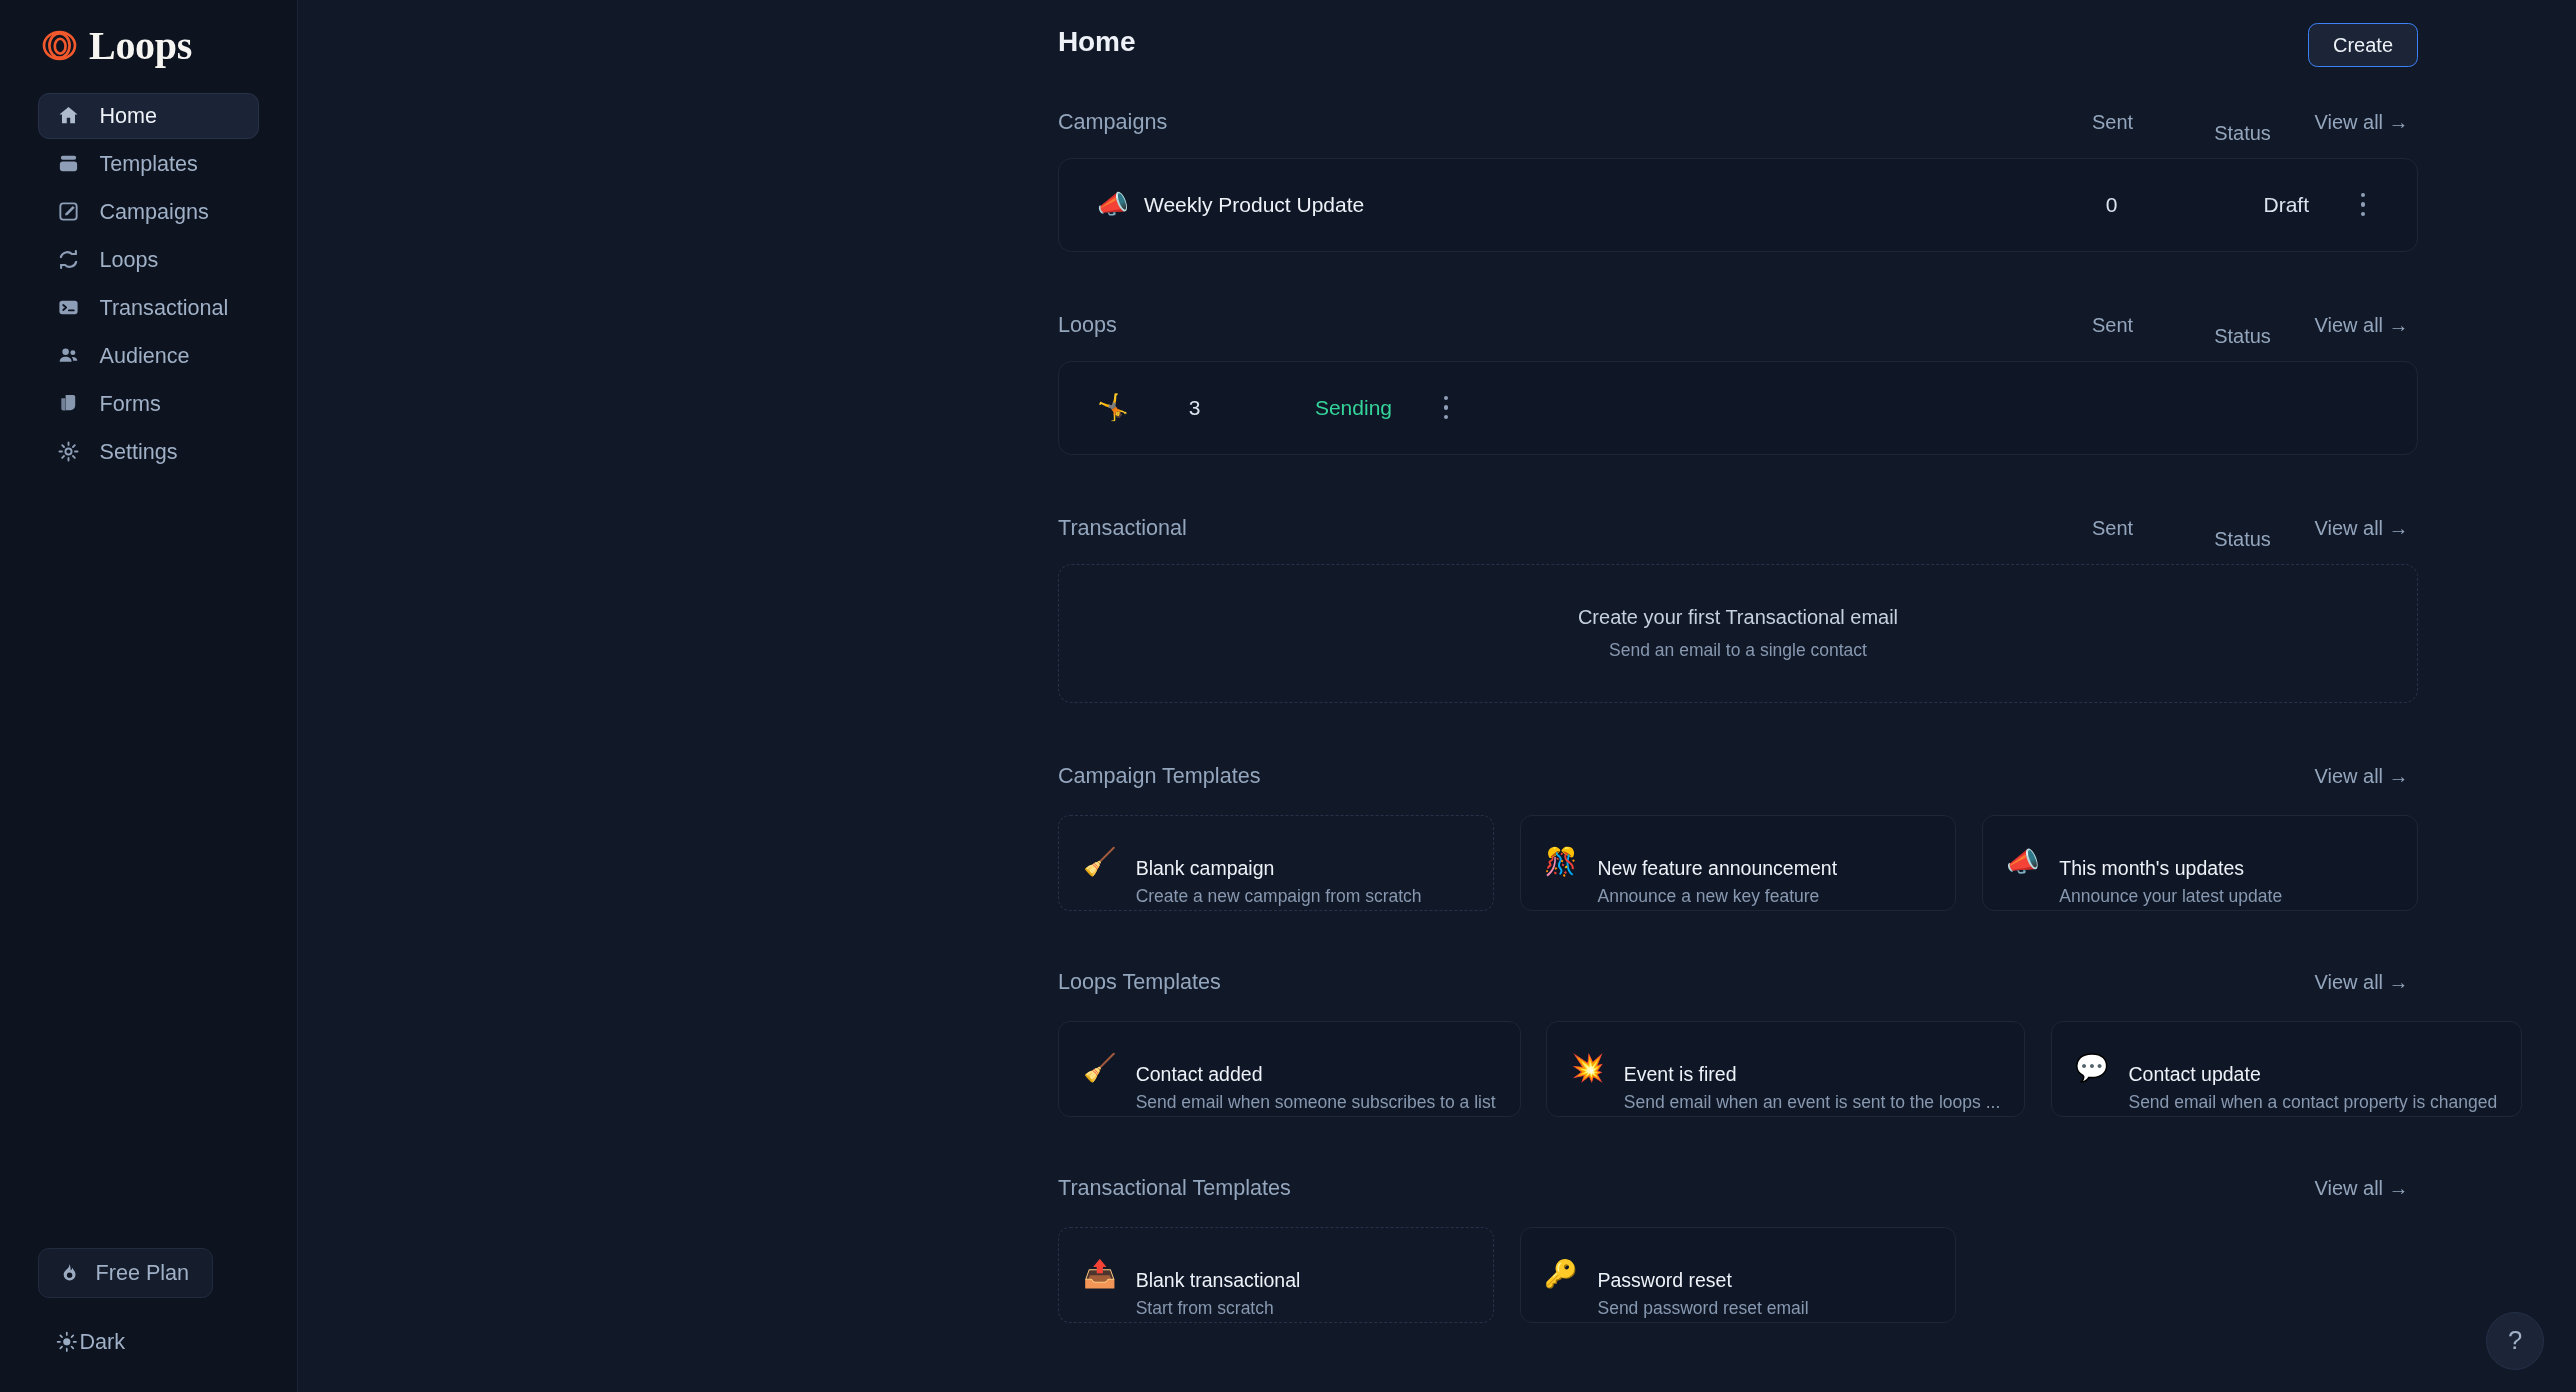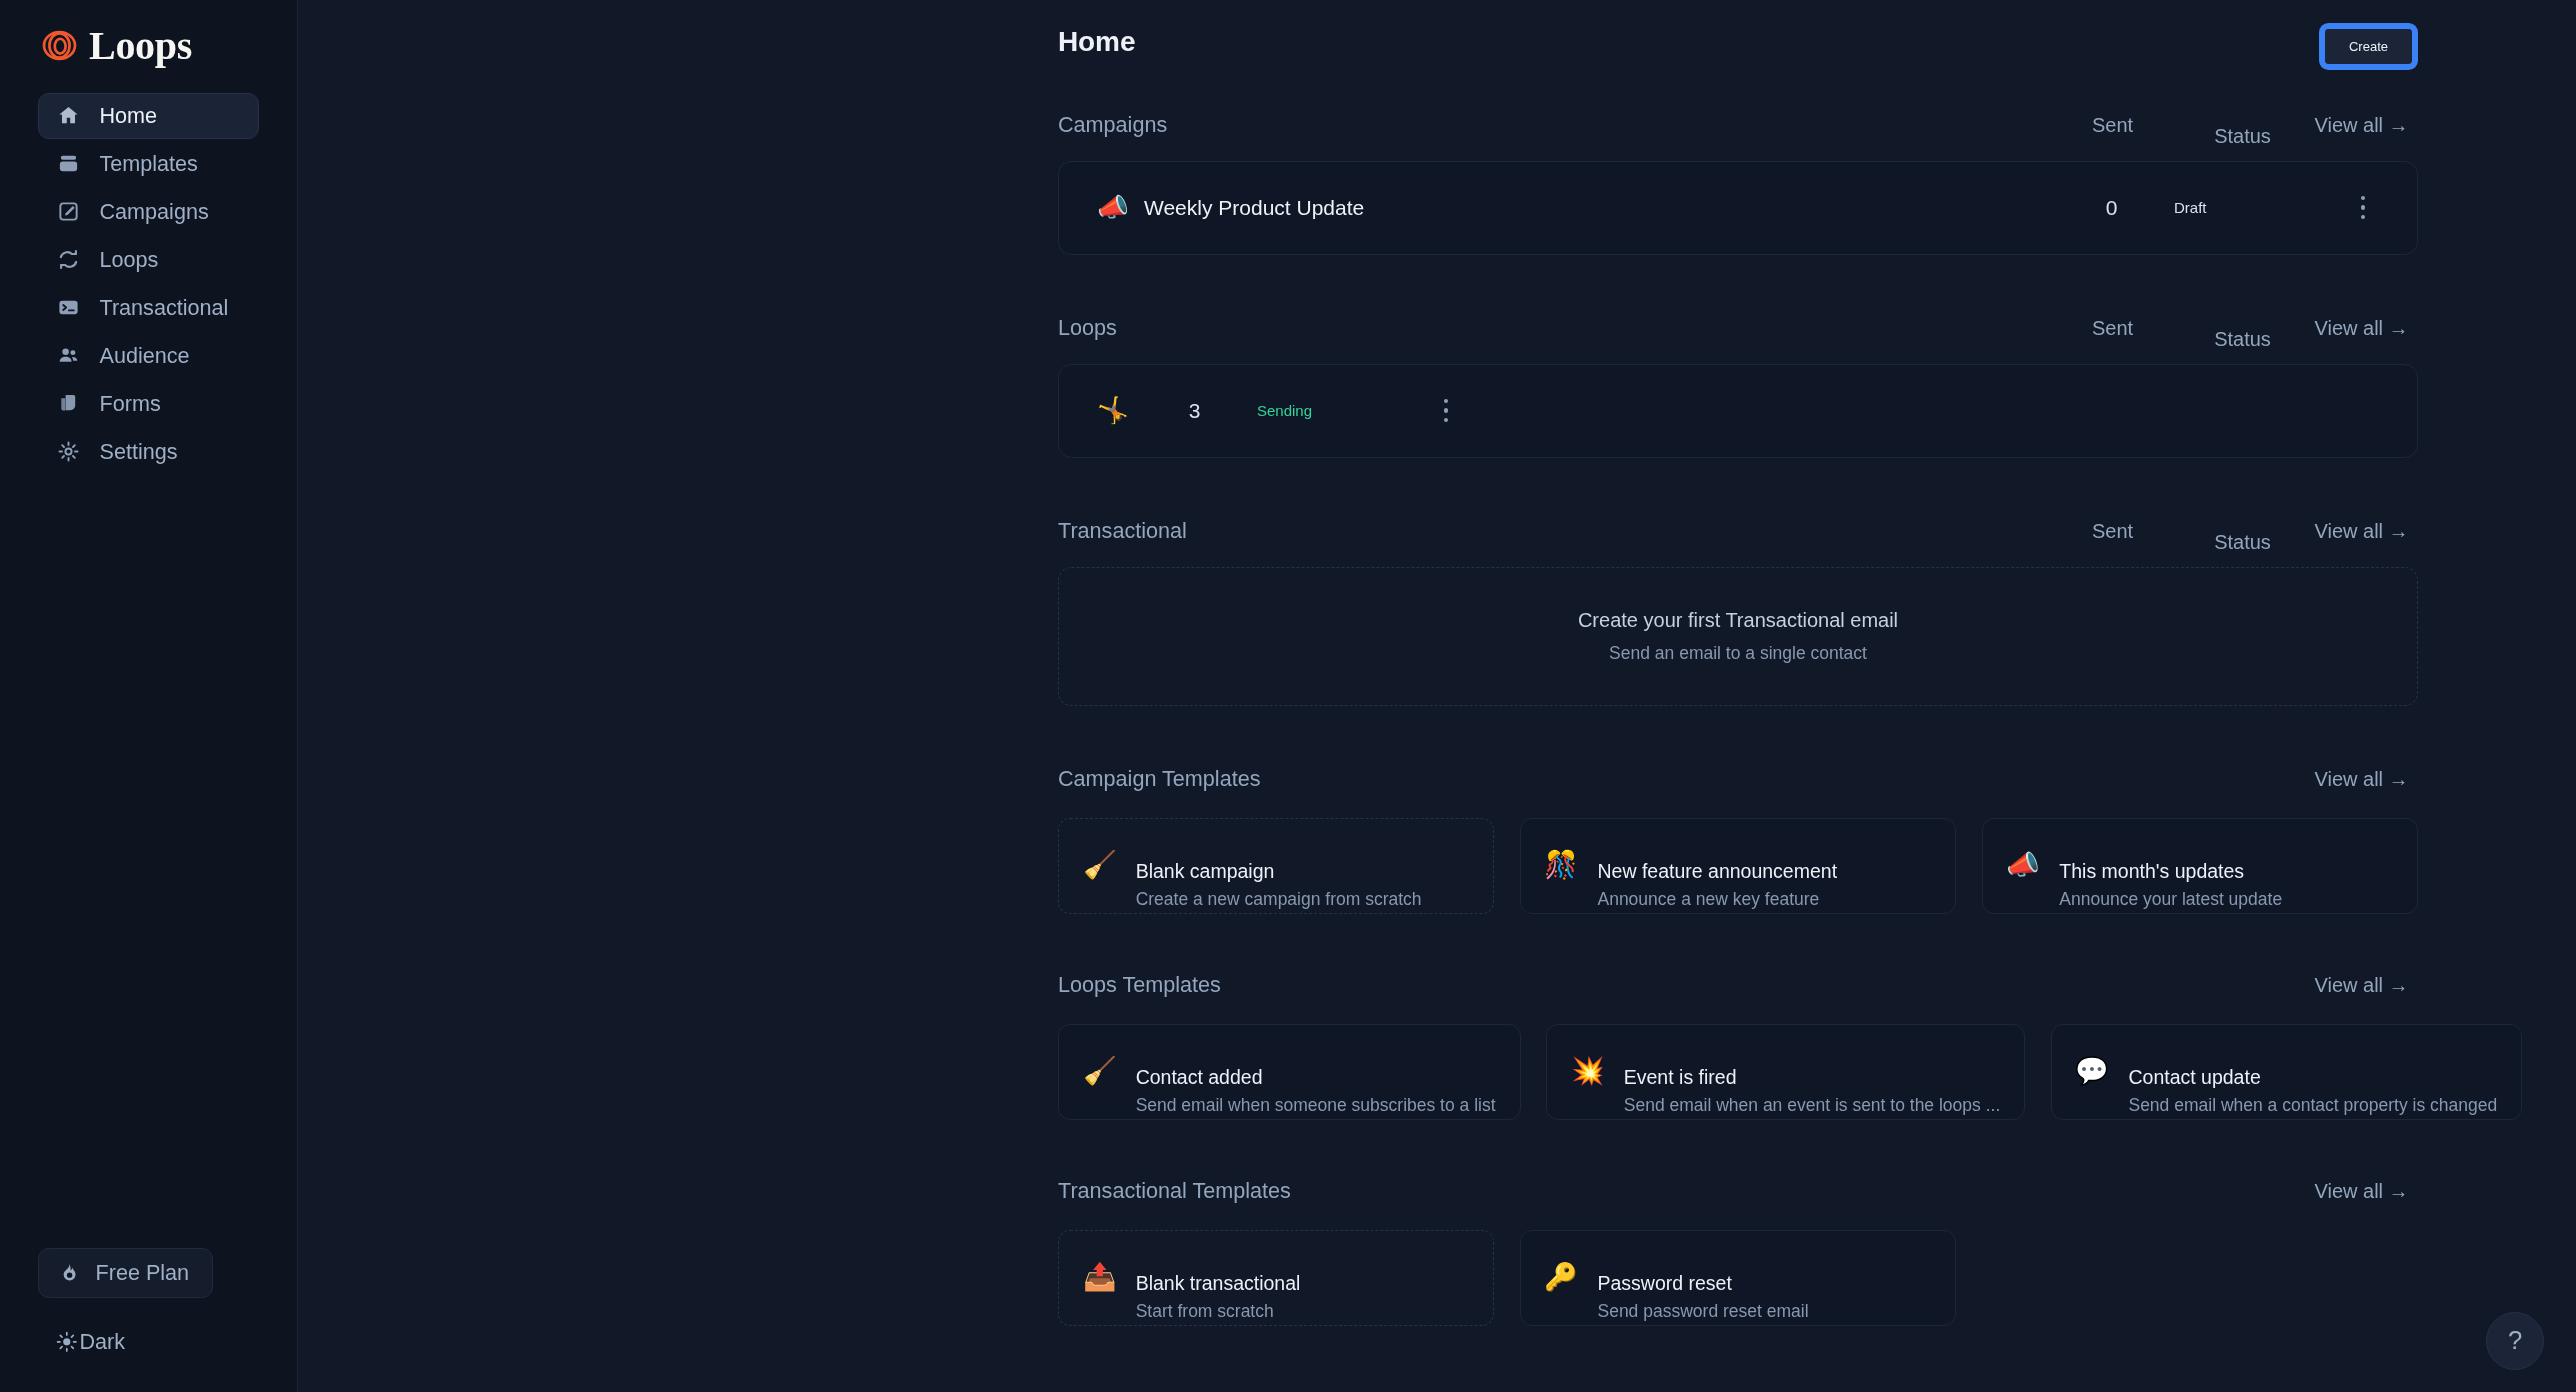--- a/index.html
+++ b/index.html
@@ -147,23 +147,23 @@
   }
   .page-title {
     font-size: 28px;
     font-weight: 700;
     color: #eef2f8;
     letter-spacing: -0.1px;
     line-height: 1.15;
   }
   .create-btn {
     background: #1c2537;
-    border: 6px solid #3b82f6;
+    border: 1px solid #3b82f6;
     color: #eef2f8;
-    font-size: 13px;
+    font-size: 20px;
     font-family: "Liberation Sans", sans-serif;
     border-radius: 9.4px;
     padding: 10.8px 24px;
     cursor: pointer;
     line-height: 1;
     margin-top: -2.7px;
   }
 
   
   .sec-head {
@@ -232,22 +232,22 @@
   }
   .row-sent {
     width: 125px;
     text-align: center;
     font-size: 21px;
     color: #dbe3ee;
     line-height: 1;
   }
   .row-status {
     width: 135px;
-    text-align: left;
-    font-size: 15px;
+    text-align: right;
+    font-size: 21px;
     color: #dbe3ee;
     line-height: 1;
   }
   .row-status.sending { color: #34d399; }
   .row-menu {
     width: 108px;
     display: flex;
     align-items: center;
     justify-content: center;
     cursor: pointer;

